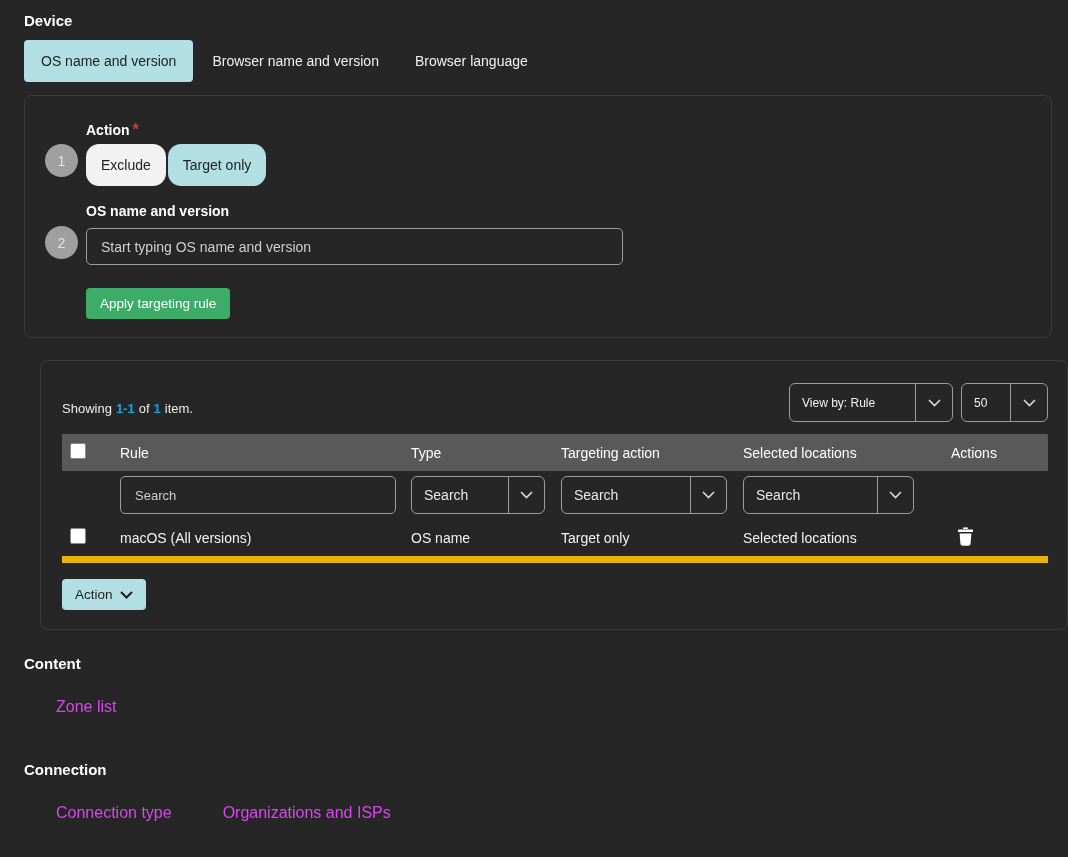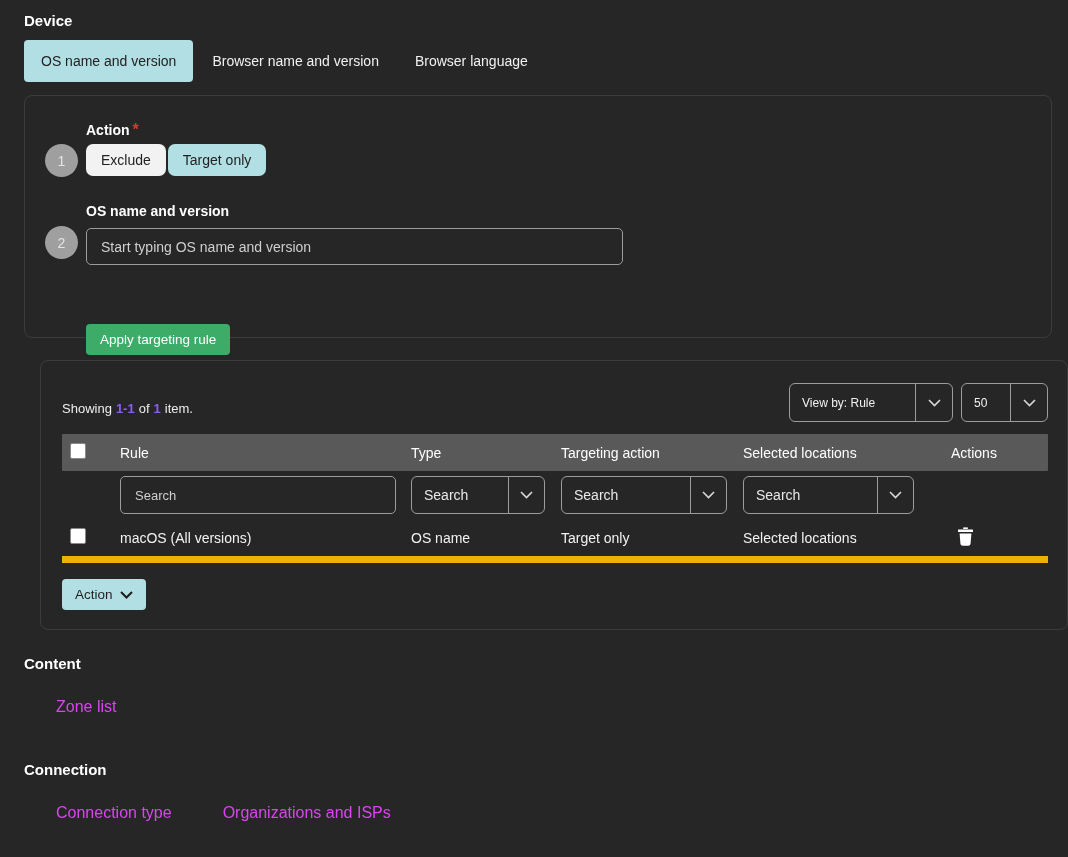--- a/index.html
+++ b/index.html
@@ -34,42 +34,42 @@
   .required { color:#e0352f; font-weight:bold; margin-left:3px; }
 
   .step-circle {
     position:absolute; left:20px; width:33px; height:33px; border-radius:50%;
     background:#9f9f9f; color:#e4e4e4; font-size:14px;
     display:flex; align-items:center; justify-content:center;
   }
 
   .segmented { position:absolute; left:61px; top:48px; display:flex; gap:2px; }
   .seg-btn {
-    height:32px; padding:0 15px; font-size:14px; font-family:inherit;
-    border:none; border-radius:7px; cursor:pointer; color:#222;
+    height:42px; padding:0 15px; font-size:14px; font-family:inherit;
+    border:none; border-radius:13px; cursor:pointer; color:#222;
   }
   .seg-btn.plain { background:#f2f2f2; }
   .seg-btn.selected { background:#b2dfe4; }
 
   .text-input {
     background:transparent; border:1px solid #9c9c9c; border-radius:5px;
     color:#f2f2f2; font-size:14px; font-family:inherit; padding:12px 14px;
   }
   .text-input::placeholder { color:#cfcfcf; opacity:1; }
   #os-input { position:absolute; left:61px; top:132px; width:537px; height:37px; }
 
   .green-btn {
     position:absolute; left:61px; top:192px; height:31px; padding:0 14px;
     background:#3dac68; color:#fff; font-size:13.5px; font-family:inherit;
-    border:none; border-radius:4px; cursor:pointer;margin-top:36px;
+    border:none; border-radius:4px; cursor:pointer;
   }
 
   
   .summary { position:absolute; left:21px; top:40px; font-size:13px; color:#ededed; display:flex; gap:4px; }
-  .summary b { font-weight:bold; color:#8b5cf6; }
+  .summary b { font-weight:bold; color:#0ea5e9; }
 
   .dropdown {
     position:absolute; display:flex; align-items:stretch;
     border:1px solid #9c9c9c; border-radius:6px; height:39px;
     color:#f2f2f2; font-size:12px; cursor:pointer; background:transparent;
   }
   .dropdown .dd-label { flex:1; display:flex; align-items:center; padding:0 12px; white-space:nowrap; }
   .dropdown .dd-caret {
     width:37px; display:flex; align-items:center; justify-content:center;
     border-left:1px solid #9c9c9c;

